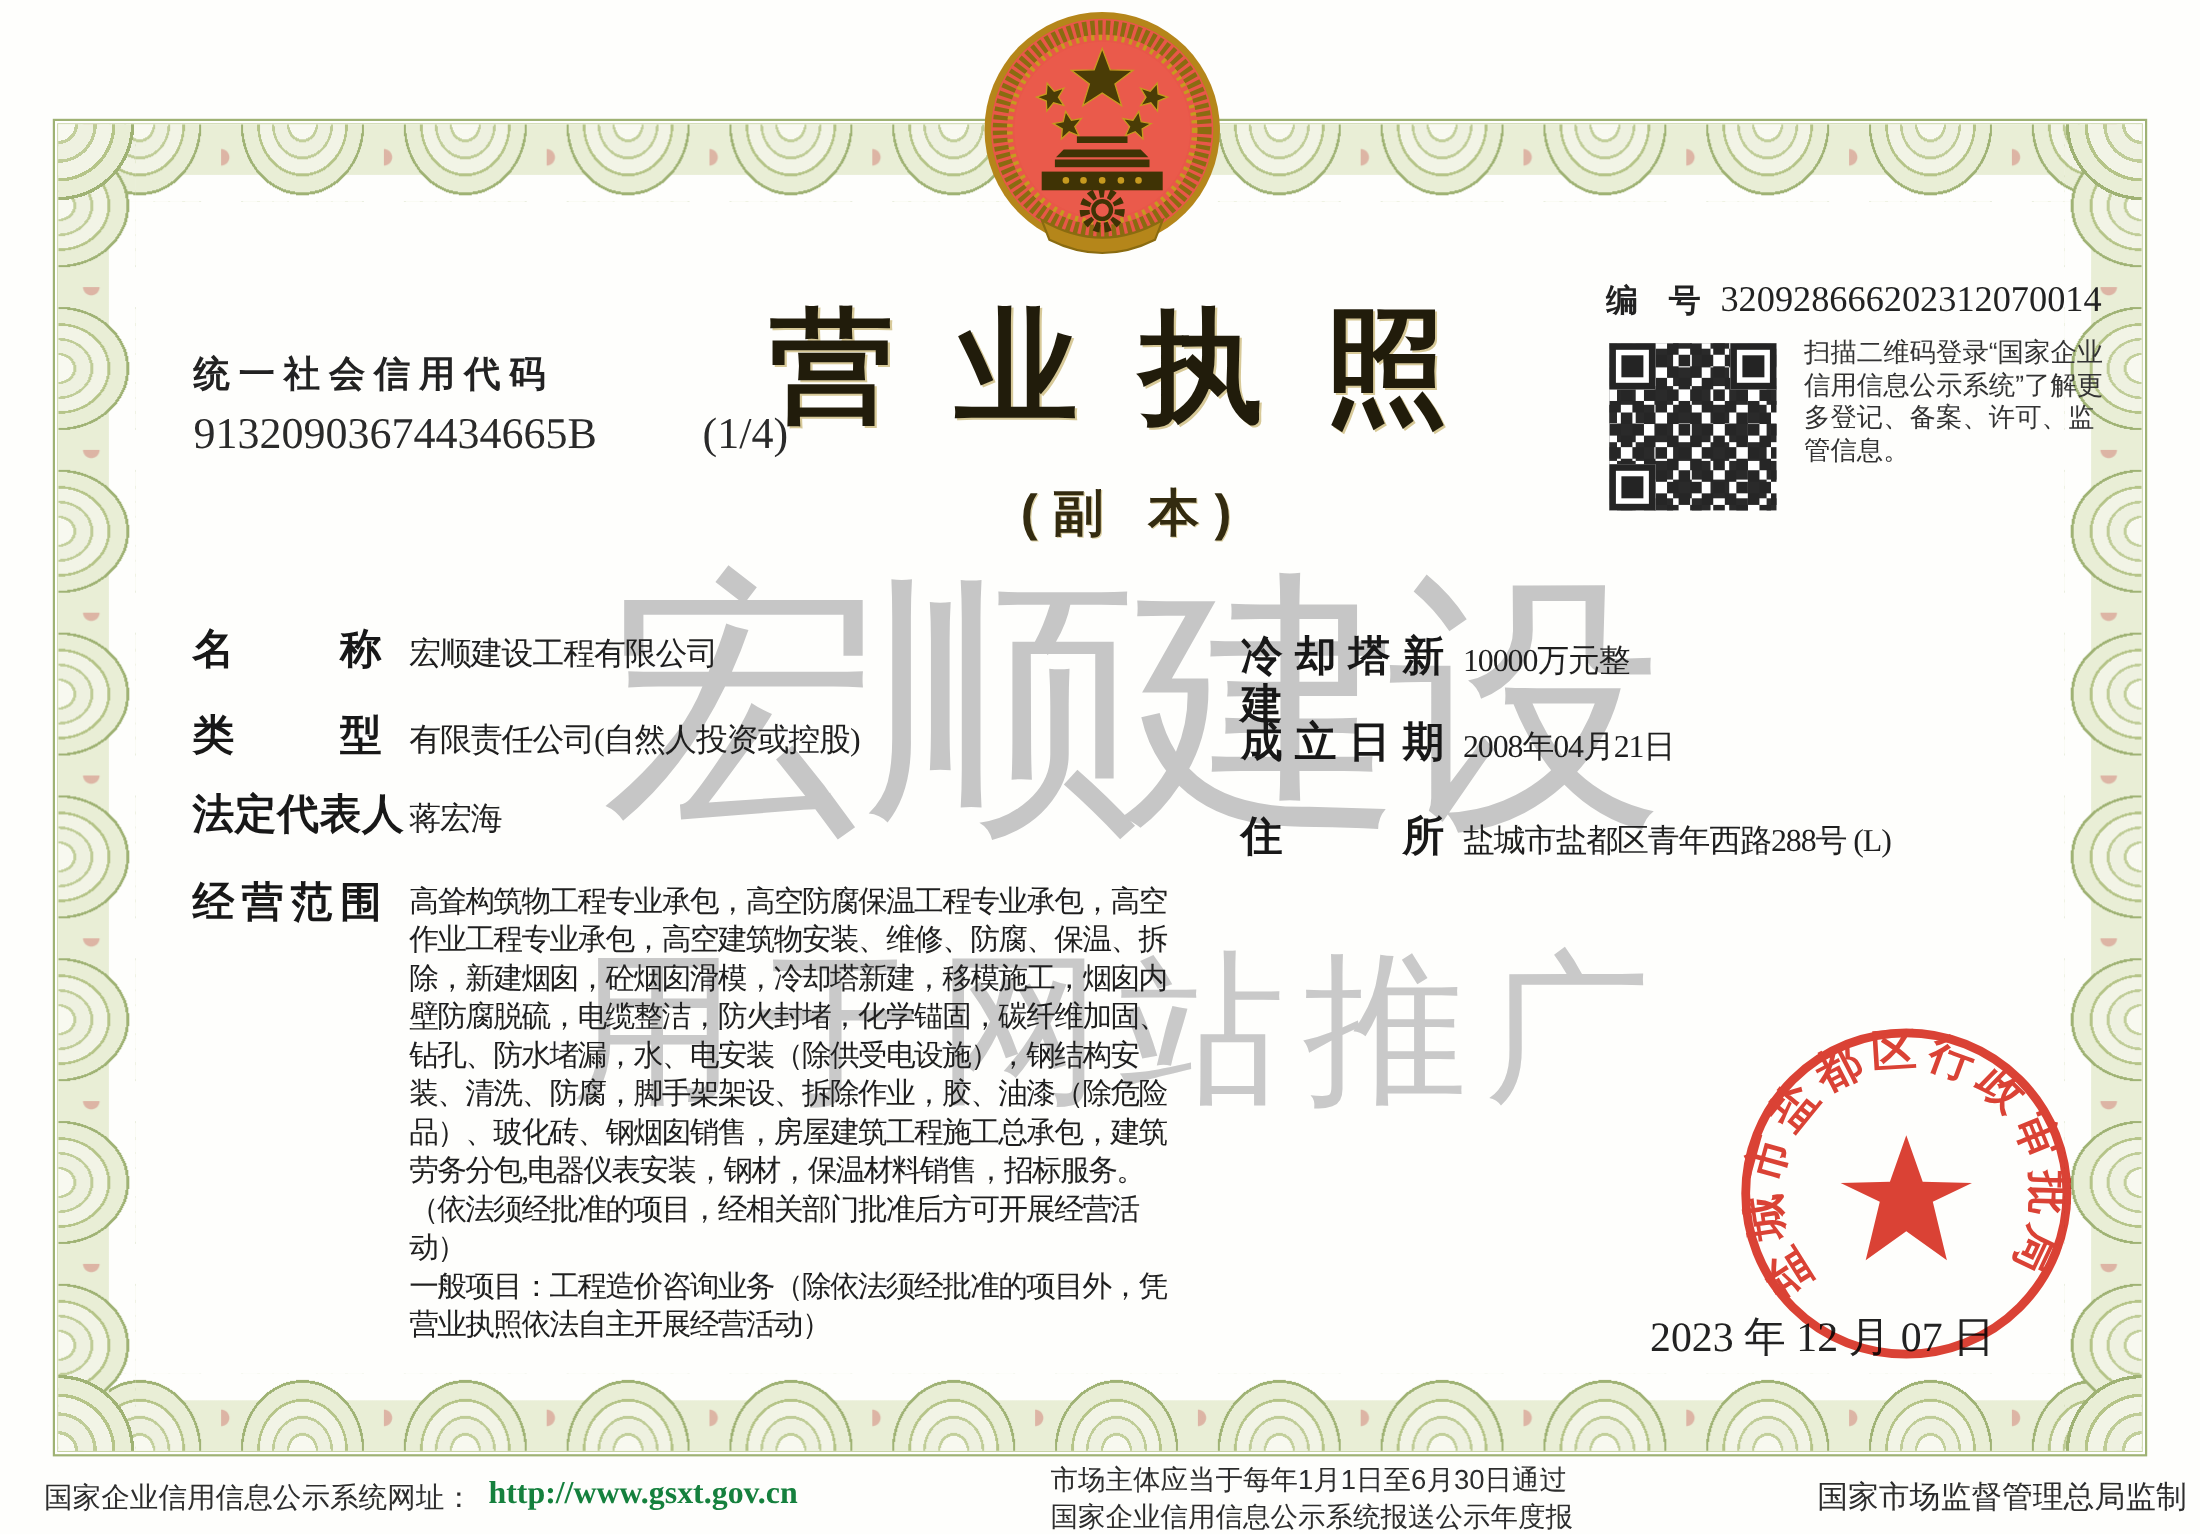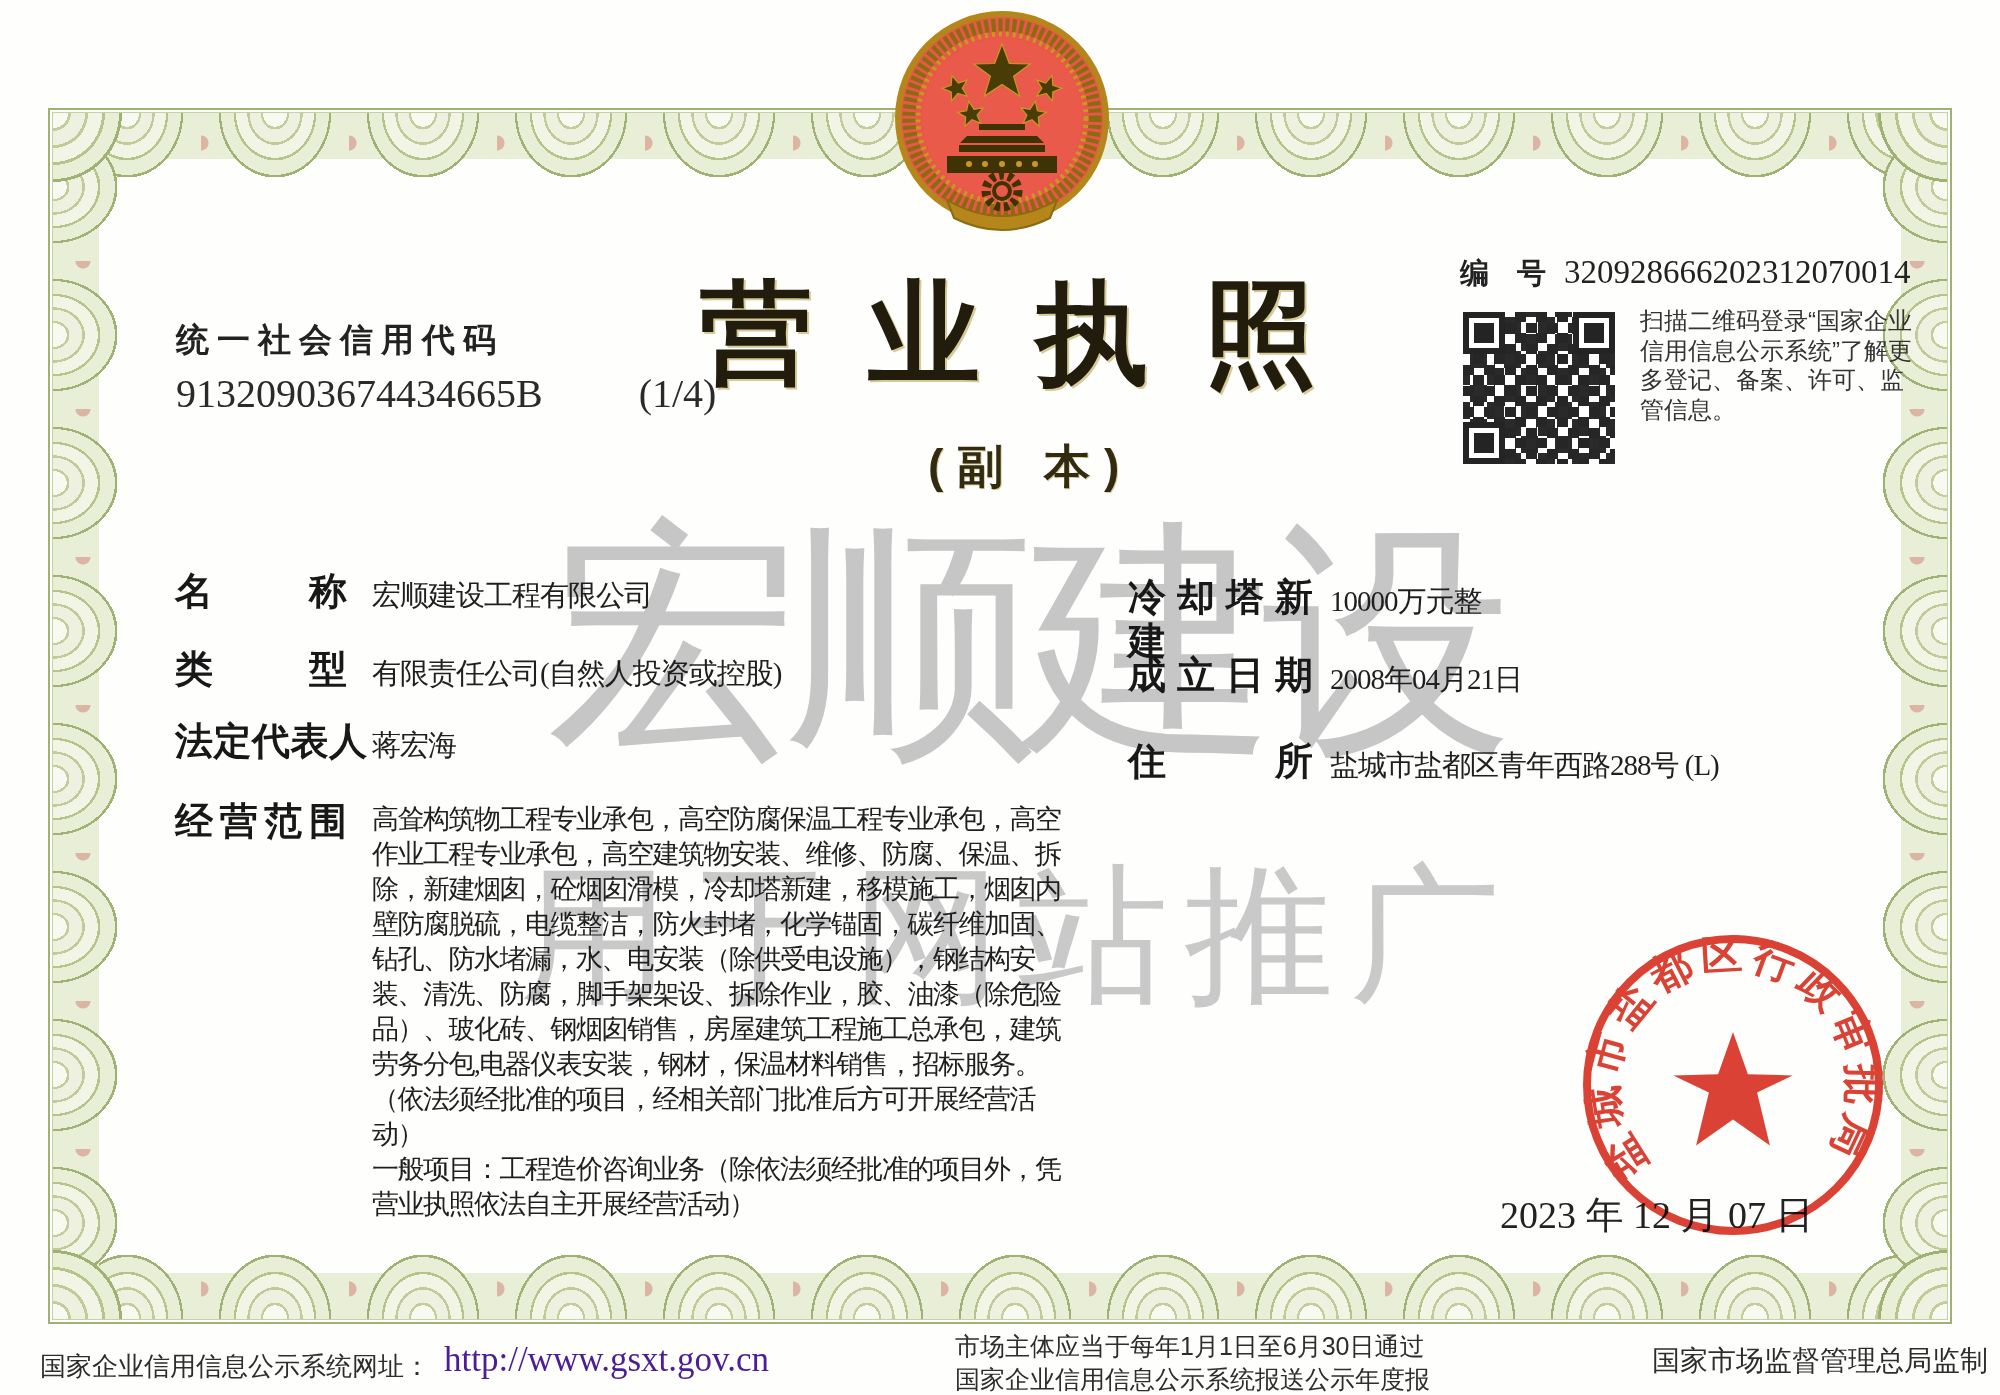--- a/index.html
+++ b/index.html
@@ -99,21 +99,21 @@
           letter-spacing:-1px;line-height:1.2;white-space:nowrap;}
   .scope-value{white-space:pre-line;width:694px;font-size:27px;line-height:35px;letter-spacing:-1.5px;}
 
   
   .registrar{left:1282px;top:1072px;font-size:40px;font-weight:500;letter-spacing:30px;color:#2b2b2b;white-space:nowrap;}
   .issue-date{left:1500px;top:1190px;font-family:"Liberation Serif",serif;font-size:38px;color:#222;white-space:nowrap;z-index:2;}
   .seal{left:1576px;top:928px;width:314px;height:314px;z-index:3;mix-blend-mode:multiply;opacity:.95;}
 
   
   .footer-left{left:40px;top:1344px;white-space:nowrap;font-size:26px;color:#2d2d2d;}
-  .footer-left .url{font-family:"Liberation Serif",serif;font-size:35px;position:relative;top:-4px;margin-left:14px;color:#4c1d95;}
+  .footer-left .url{font-family:"Liberation Serif",serif;font-size:29px;position:relative;top:-4px;margin-left:14px;color:#15803d;font-weight:bold;}
   .footer-mid{left:955px;top:1330px;width:500px;font-size:25px;line-height:33px;color:#2d2d2d;white-space:pre-line;}
   .footer-right{left:1652px;top:1342px;font-size:28px;color:#2d2d2d;white-space:nowrap;}
 
   .emblem{left:893px;top:6px;width:218px;height:244px;z-index:2;}
 </style>
 </head>
 <body>
 
 <div class="stage">
 

